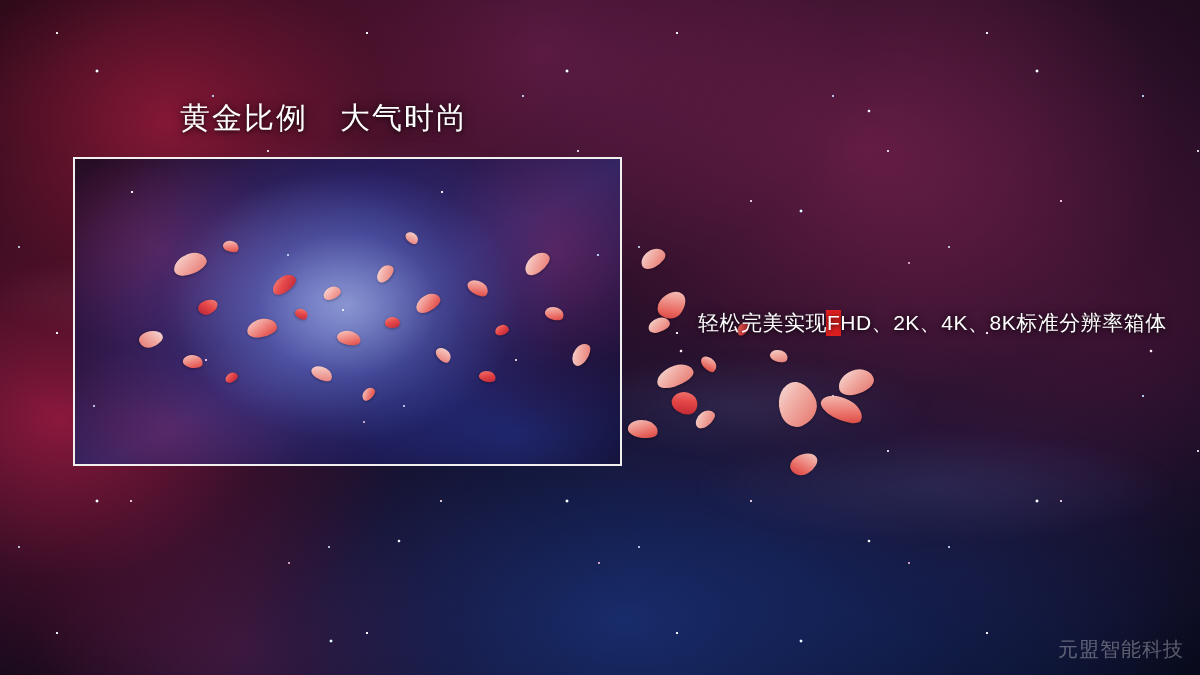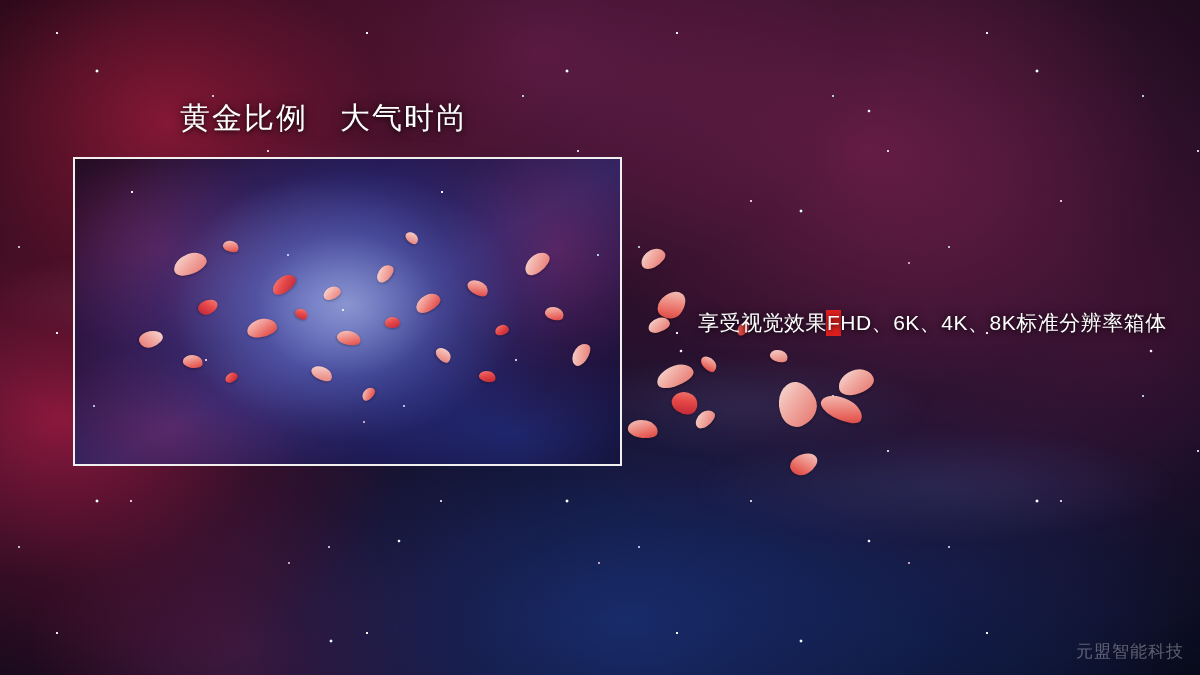--- a/index.html
+++ b/index.html
@@ -159,21 +159,21 @@
     background: #e02020;
     padding: 1px 0 2px 0;
     box-shadow: -1px 0 0 #e02020, 1px 0 0 #e02020;
   }
 
   
   #watermark {
     position: absolute;
     right: 16px;
     bottom: 12px;
-    font-size: 17px;
+    font-size: 20px;
     letter-spacing: 1px;
     color: rgba(215,215,218,0.40);
     white-space: pre;
   }
 </style>
 </head>
 <body>
 
 <div id="slide">
 
@@ -230,19 +230,19 @@
         <div class="petal deep" style="left: 150px; top: 214px; width: 13px; height: 9px; transform: rotate(-22deg);"></div>
         <div class="petal pale" style="left: 236px; top: 208px; width: 22px; height: 13px; transform: rotate(30deg);"></div>
         <div class="petal" style="left: 286px; top: 230px; width: 15px; height: 10px; transform: rotate(-40deg);"></div>
         <div class="petal deep" style="left: 404px; top: 212px; width: 17px; height: 11px; transform: rotate(18deg);"></div>
         <div class="petal pale" style="left: 330px; top: 74px; width: 14px; height: 10px; transform: rotate(48deg);"></div>
       </div>
   </div>
 
   <div id="body-text">
     <div class="body-line">
-      <span>享受视觉效果</span><span class="hl-red">F</span><span>HD、6K、4K、8K标准分辨率箱体</span>
+      <span>轻松完美实现</span><span class="hl-red">F</span><span>HD、2K、4K、8K标准分辨率箱体</span>
     </div>
   </div>
 
   <div id="watermark">元盟智能科技</div>
 
 </div>
 
 </body></html>

